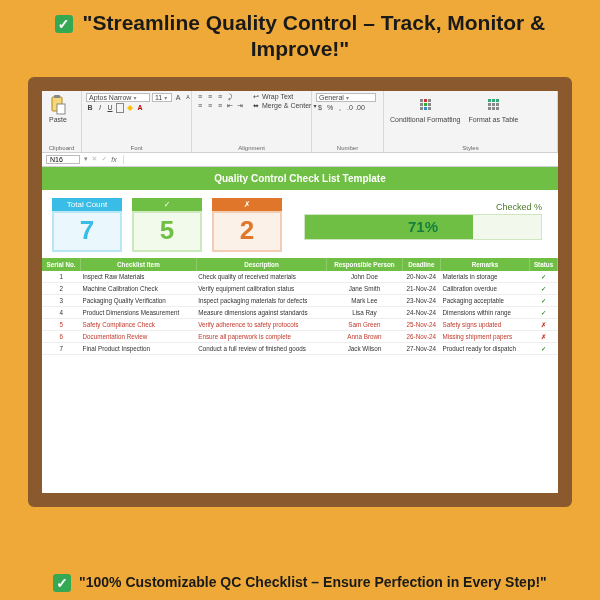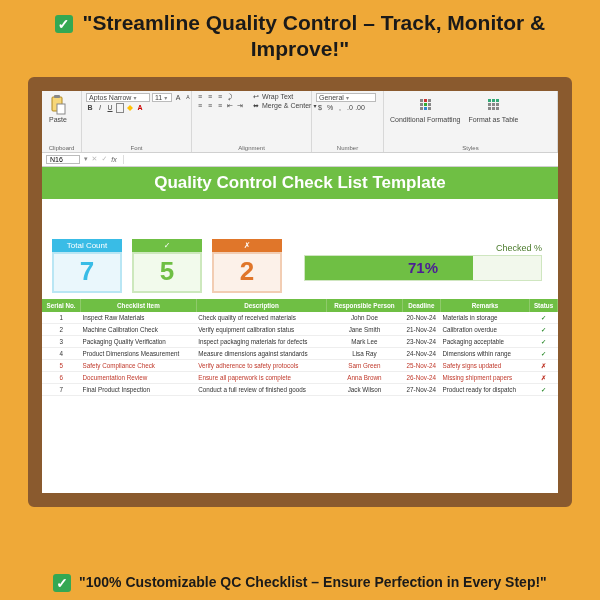--- a/index.html
+++ b/index.html
@@ -63,42 +63,42 @@
     display:flex; align-items:center; gap:4px;
     border-bottom:1px solid #d0d0d0; background:#fff;
     font-size:7px; padding:2px 4px; height:14px;
   }
   .namebox { border:1px solid #bbb; padding:0 3px; width:34px; background:#fff; }
   .fx { font-style:italic; color:#666; }
   
   .sheet { background:#fff; height:calc(100% - 76px); overflow:hidden; }
   .title-bar {
     background:#6fbf44; color:#fff; text-align:center;
-    font-size:17px; font-weight:600; padding:6px 16px;
-  }
-  .cards { display:flex; gap:10px; padding:8px 10px 6px; align-items:stretch;margin-top:32px; }
+    font-size:10px; font-weight:600; padding:6px 16px;
+  }
+  .cards { display:flex; gap:10px; padding:8px 10px 6px; align-items:stretch; }
   .card { flex:0 0 70px; text-align:center; }
   .card-head { font-size:8px; padding:2px 0; color:#fff; }
   .card-body {
     font-size:26px; font-weight:700; padding:2px 0 4px;
     border:2px solid;
   }
   .card.total .card-head { background:#39bce6; }
   .card.total .card-body { color:#39bce6; border-color:#b9e6f4; background:#eaf7fc; }
   .card.pass .card-head { background:#6fbf44; }
   .card.pass .card-body { color:#6fbf44; border-color:#cde8bd; background:#f2faec; }
   .card.fail .card-head { background:#e0762a; }
   .card.fail .card-body { color:#e0762a; border-color:#f2cdb3; background:#fcf1e9; }
   .pct-wrap { flex:1; padding:4px 6px 0 12px; }
   .pct-label { font-size:9px; color:#4a7a2b; text-align:right; margin-bottom:2px; }
   .pct-bar {
     height:26px; border:1px solid #cfe6c0; background:#f2f8ec; position:relative;
   }
   .pct-fill { position:absolute; left:0; top:0; bottom:0; background:#6fbf44; }
-  .pct-text { position:absolute; left:0; right:0; top:0; bottom:0; display:flex; align-items:center; justify-content:center; font-weight:700; font-size:15px; color:#4c1d95; }
+  .pct-text { position:absolute; left:0; right:0; top:0; bottom:0; display:flex; align-items:center; justify-content:center; font-weight:700; font-size:15px; color:#15803d; }
   
   table.data {
     width:100%; border-collapse:collapse; font-size:6.3px;
   }
   table.data th {
     background:#6fbf44; color:#fff; font-weight:600;
     padding:3px 2px; border-right:1px solid #8fca6b;
     white-space:nowrap;
   }
   table.data td {

